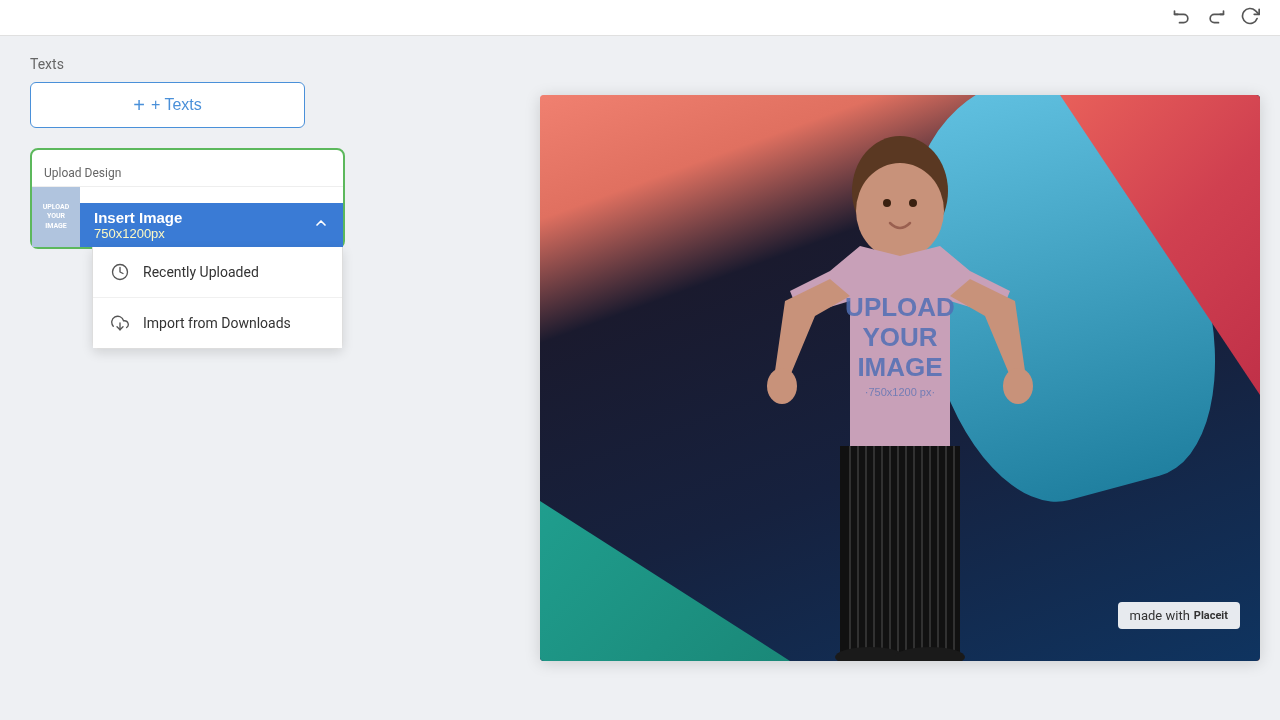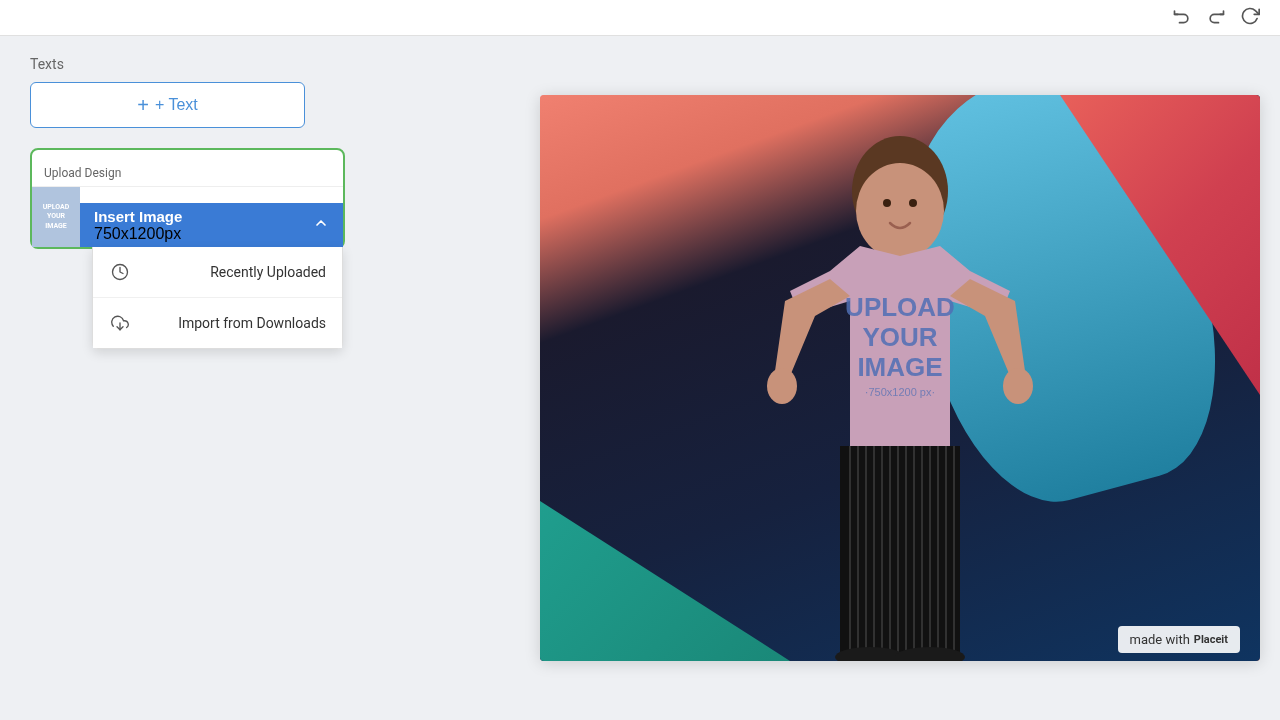--- a/index.html
+++ b/index.html
@@ -142,22 +142,22 @@
       align-items: flex-start;
     }
 
     .insert-image-label {
       font-size: 15px;
       font-weight: 600;
       color: #fff;
     }
 
     .insert-image-size {
-      font-size: 16px;
-      color: #000000;
+      font-size: 13px;
+      color: #fef9c3;
     }
 
     .insert-image-chevron {
       font-size: 18px;
       color: #fff;
     }
 
     
     .dropdown-menu {
       position: absolute;
@@ -175,21 +175,20 @@
     .dropdown-item {
       display: flex;
       align-items: center;
       gap: 12px;
       padding: 14px 16px;
       font-size: 14px;
       color: #333;
       cursor: pointer;
       border-bottom: 1px solid #f0f0f0;
       background: #fff;
-      justify-content: space-between;
     }
 
     .dropdown-item:last-child {
       border-bottom: none;
     }
 
     .dropdown-icon {
       width: 22px;
       height: 22px;
       display: flex;
@@ -248,21 +247,21 @@
     .bg-shape-4 {
       position: absolute;
       bottom: 0; left: 0; width: 250px; height: 200px;
       background: linear-gradient(135deg, #20a090, #1a8878);
       clip-path: polygon(0 100%, 100% 100%, 0 20%);
     }
 
     
     .watermark {
       position: absolute;
-      bottom: 8px;
+      bottom: 32px;
       right: 20px;
       background: rgba(255,255,255,0.9);
       padding: 6px 12px;
       border-radius: 4px;
       font-size: 13px;
       color: #333;
       display: flex;
       align-items: center;
       gap: 4px;
     }
@@ -296,21 +295,21 @@
     </svg>
   </span>
 </div>
 
 <div class="left-panel">
 
   <div class="section-label">Texts</div>
 
   <button class="add-text-btn">
     <span class="plus">+</span>
-    <span>+ Text</span>
+    <span>+ Texts</span>
   </button>
 
   <div class="upload-design-card">
     <div class="upload-design-header">Upload Design</div>
 
     <div class="upload-design-body">
 
       <div class="image-placeholder">
         <span class="image-placeholder-text">UPLOAD YOUR IMAGE</span>
       </div>

